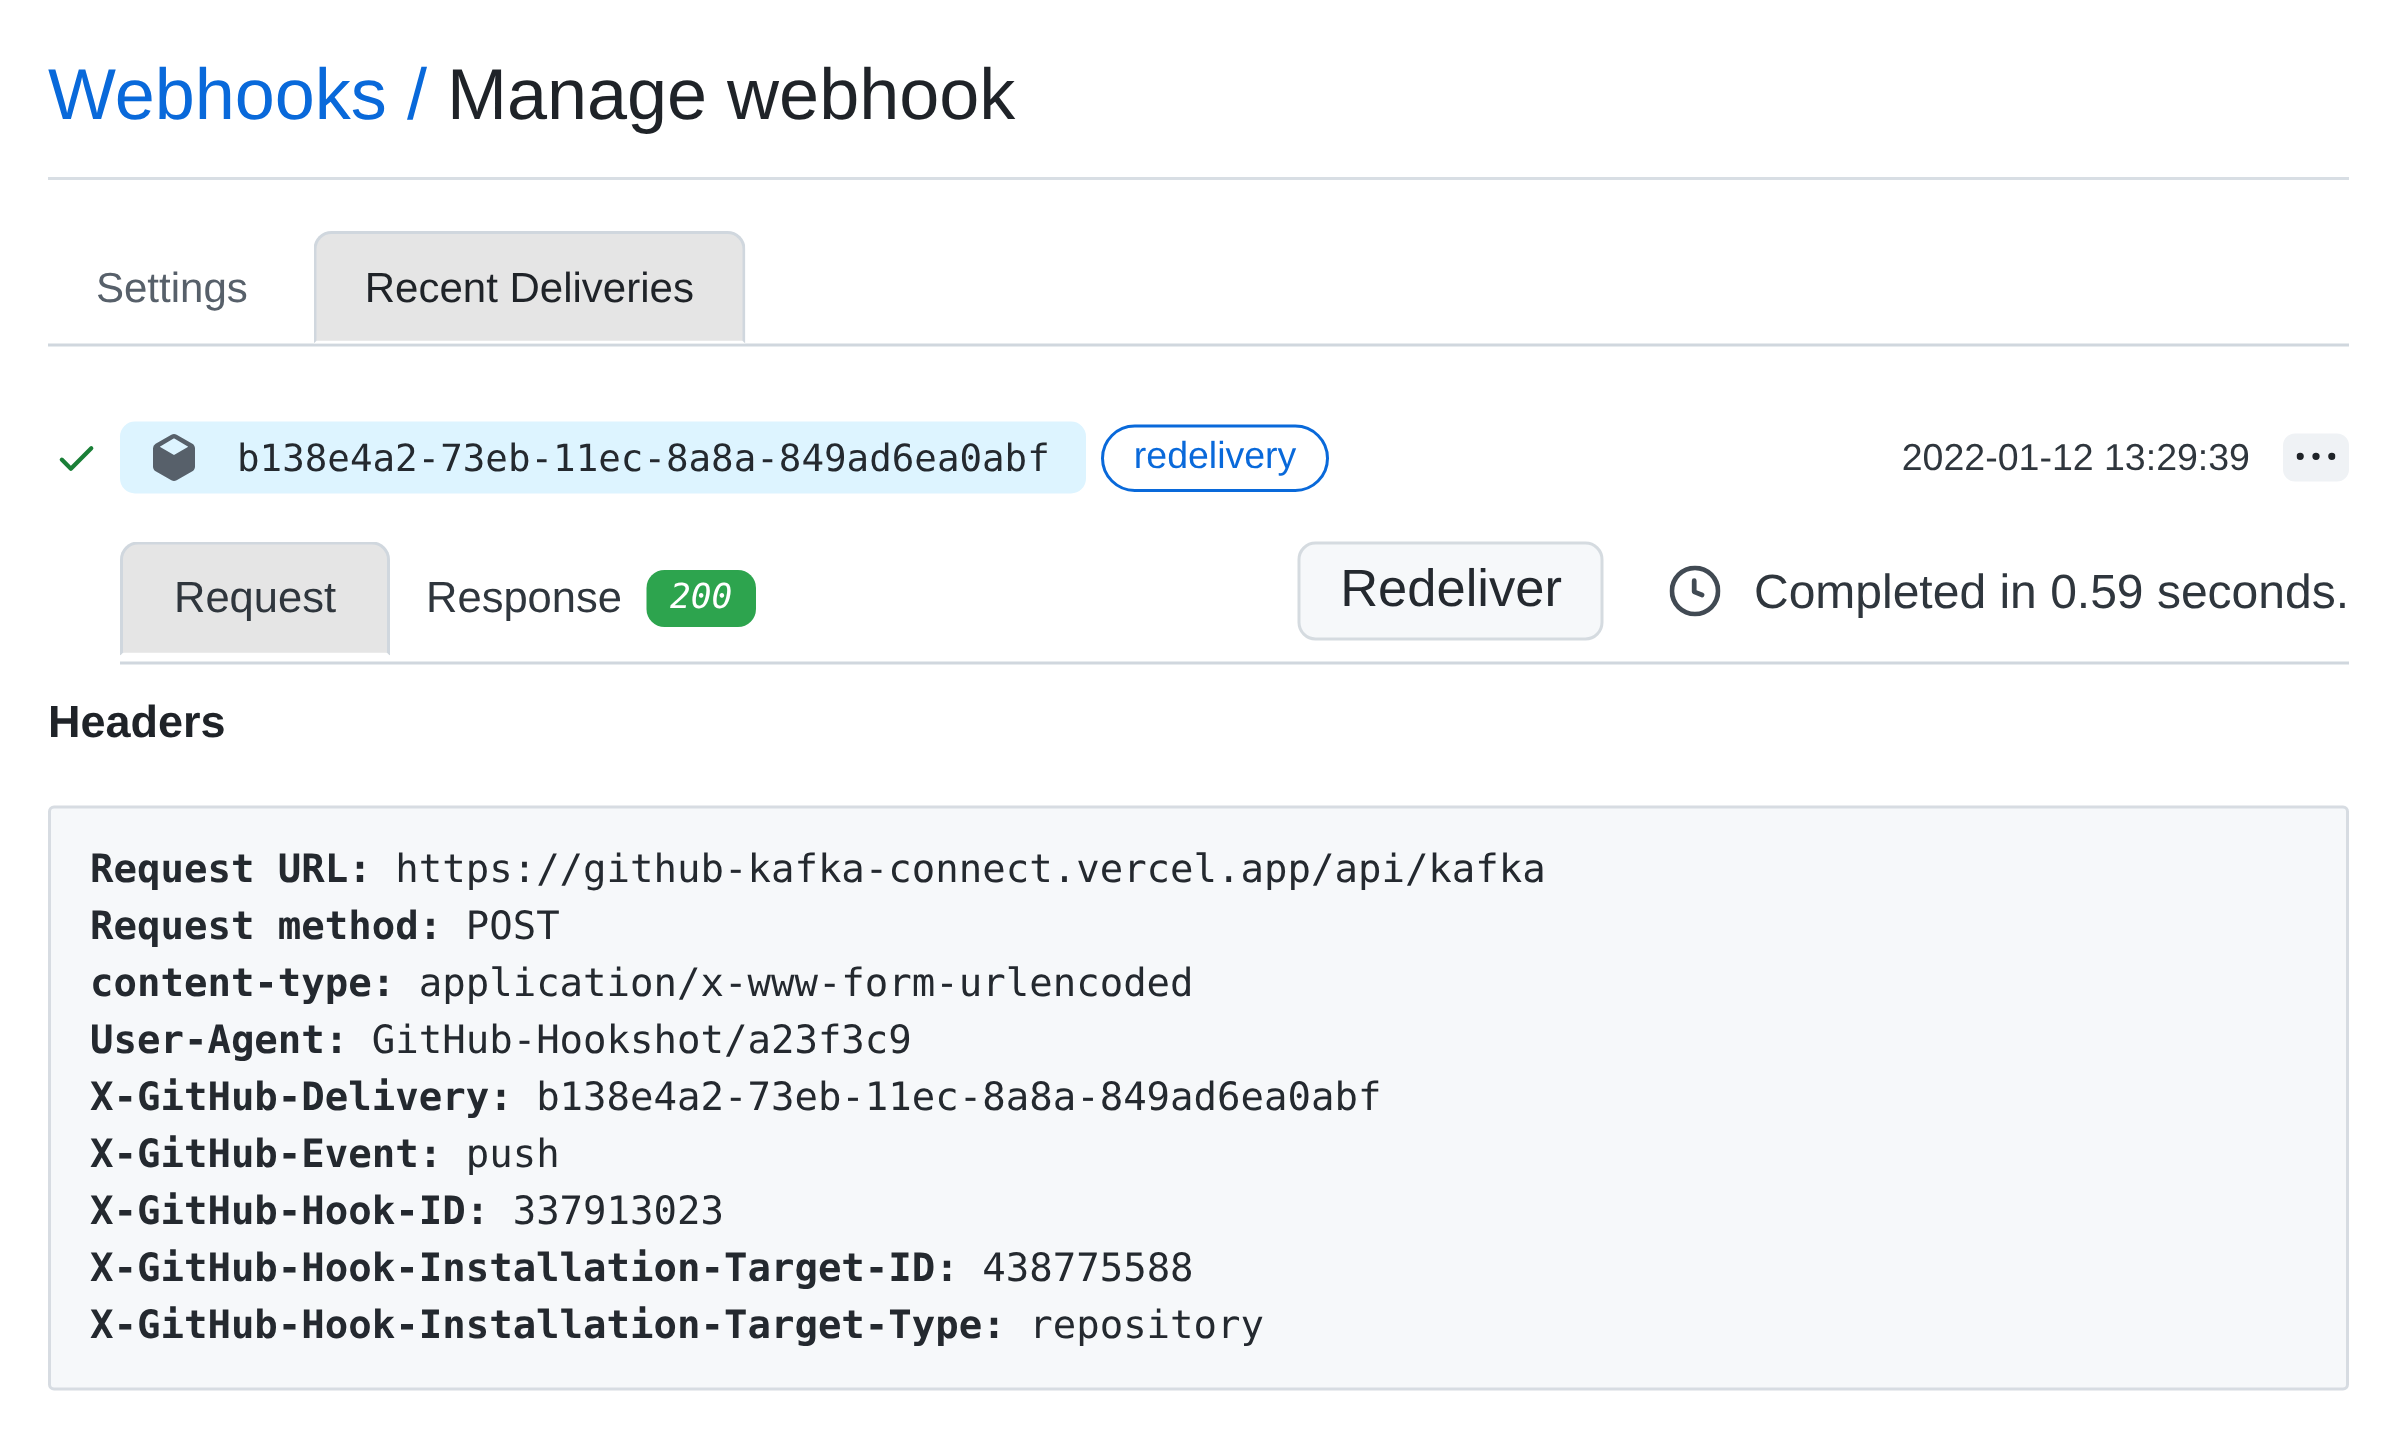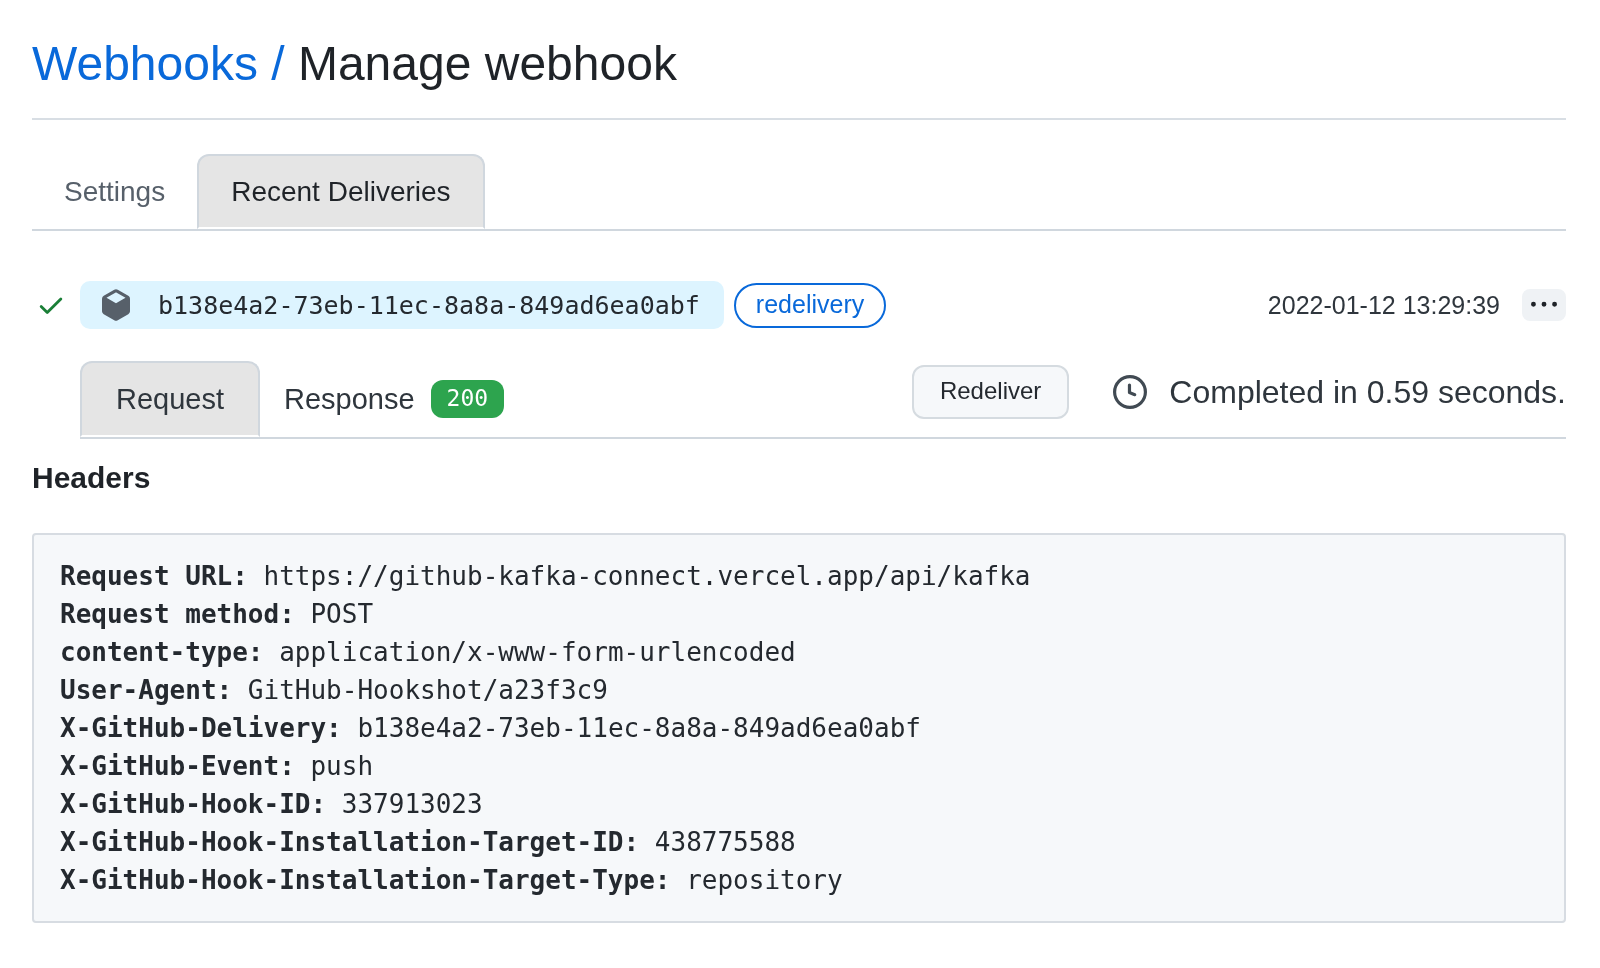--- a/index.html
+++ b/index.html
@@ -27,20 +27,21 @@
   }
   .page-title a{color:var(--accent);text-decoration:none;cursor:pointer;}
   .title-divider{
     border:none;border-top:2px solid #d8dee4;margin:26px 0 0 0;
   }
 
   
   .tabnav{
     margin-top:34px;display:flex;align-items:stretch;
     border-bottom:2px solid var(--border);
+    gap:12px;
   }
   .tab{
     display:flex;align-items:center;gap:16px;
     height:75px;padding:0 32px;font-size:28px;color:var(--fg-muted);
     cursor:pointer;background:transparent;border:none;
   }
   .tab.selected{
     background:#e5e5e5;color:var(--fg);
     border:2px solid var(--border);border-bottom:2px solid #fff;
     border-radius:12px 12px 0 0;margin-bottom:-2px;
@@ -76,26 +77,26 @@
   .detail-bar{
     margin-top:32px;display:flex;align-items:stretch;
     border-bottom:2px solid var(--border);
     margin-left:48px;
   }
   .detail-bar .tab{height:76px;padding:0 24px;font-size:29px;color:#2f363d;}
   .detail-bar .tab.selected{padding:0 34px;}
   .status-badge{
     background:var(--success);color:#fff;
     font-family:"DejaVu Sans Mono",monospace;font-size:23px;
-    padding:5px 16px 7px 16px;border-radius:12px;
+    padding:5px 16px 7px 16px;border-radius:12px;font-style:italic;
   }
   .right-group{margin-left:auto;display:flex;align-items:center;padding-bottom:14px;}
   .redeliver-btn{
     background:var(--canvas-subtle);border:2px solid #d5dbe0;border-radius:12px;
-    padding:10px 26px 12px 26px;font-size:24px;font-weight:500;color:#24292f;
+    padding:10px 26px 12px 26px;font-size:35px;font-weight:500;color:#24292f;
     font-family:"Liberation Sans",sans-serif;cursor:pointer;
   }
   .clock-icon{width:34px;height:34px;color:#414a53;margin-left:44px;flex:none;}
   .completed-text{margin-left:22px;font-size:32px;color:#2f363d;white-space:nowrap;}
 
   
   .section-title{margin:22px 0 0 0;font-size:30px;font-weight:700;color:var(--fg);}
   .headers-block{
     margin-top:38px;background:var(--canvas-subtle);
     border:2px solid #d7dce2;border-radius:4px;

